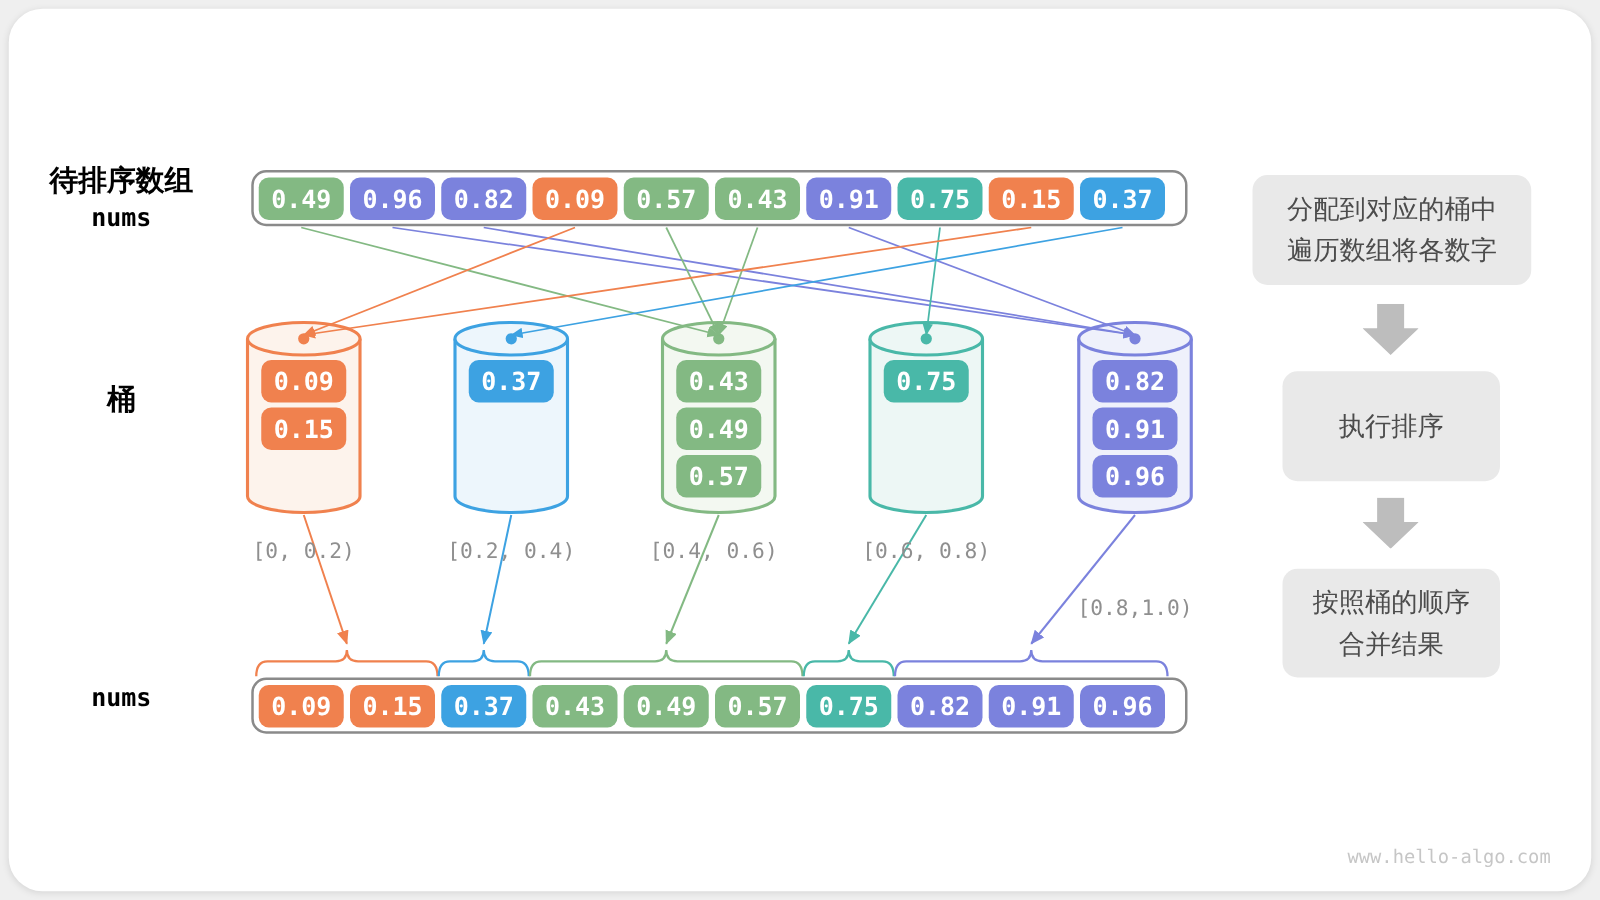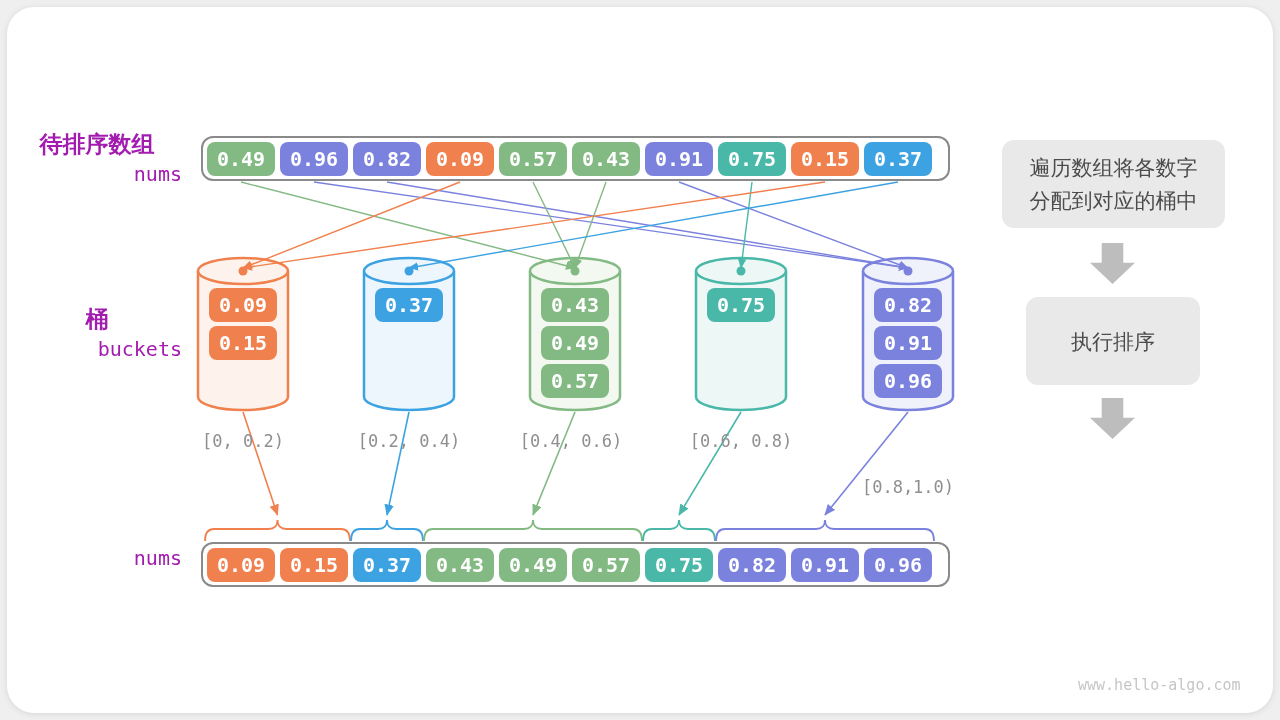--- a/index.html
+++ b/index.html
@@ -2,23 +2,23 @@
 <html><head>
 <meta charset="utf-8">
 <style>
   html,body{margin:0;padding:0;}
   body{width:1280px;height:720px;background:#efefef;font-family:"Liberation Sans","DejaVu Sans",sans-serif;overflow:hidden;}
   .page{position:relative;width:1280px;height:720px;}
   .card{position:absolute;left:7px;top:7px;width:1266px;height:706px;background:#ffffff;border-radius:27px;box-shadow:0 1px 6px rgba(0,0,0,0.10);z-index:0;}
   #connector-layer{position:absolute;left:0;top:0;width:1280px;height:720px;z-index:1;}
   .layer{position:absolute;left:0;top:0;width:1280px;height:720px;z-index:2;pointer-events:none;}
 
-  .label-col{position:absolute;width:170px;text-align:center;color:#a21caf;}
+  .label-col{position:absolute;width:170px;text-align:center;color:#000000;}
   .label-zh{font-weight:700;font-size:23px;line-height:27px;font-family:"Liberation Sans","DejaVu Sans",sans-serif;}
-  .label-en{font-weight:400;font-size:20px;line-height:24px;margin-top:4px;font-family:"DejaVu Sans Mono","Liberation Mono",monospace;text-align:right;}
+  .label-en{font-weight:700;font-size:20px;line-height:24px;margin-top:4px;font-family:"DejaVu Sans Mono","Liberation Mono",monospace;}
 
   .array-box{position:absolute;left:201px;width:749px;height:45px;box-sizing:border-box;border:2.5px solid #8a8a8a;border-radius:12px;background:#ffffff;}
   .cell{position:absolute;width:68px;height:34px;border-radius:8px;color:#ffffff;
         font-family:"DejaVu Sans Mono","Liberation Mono",monospace;font-weight:700;font-size:20px;
         display:flex;align-items:center;justify-content:center;}
   .bucket-box{position:absolute;width:68px;height:34px;border-radius:8px;color:#ffffff;
         font-family:"DejaVu Sans Mono","Liberation Mono",monospace;font-weight:700;font-size:20px;
         display:flex;align-items:center;justify-content:center;}
   .range-label{position:absolute;top:431px;transform:translateX(-50%);color:#8f8f8f;
         font-family:"DejaVu Sans Mono","Liberation Mono",monospace;font-size:17px;white-space:nowrap;text-align:center;}
@@ -94,21 +94,20 @@
     </svg>
 
   <div class="layer">
 
     <div class="label-col" style="left:12px;top:131px;">
       <div class="label-zh">待排序数组</div>
       <div class="label-en">nums</div>
     </div>
     <div class="label-col" style="left:12px;top:306px;">
       <div class="label-zh">桶</div>
-      <div class="label-en">buckets</div>
     </div>
     <div class="label-col" style="left:12px;top:542px;">
       <div class="label-en">nums</div>
     </div>
 
     <div class="array-box" style="top:136px;"></div>
     <div id="input-cells">
         <div class="cell" style="left: 207px; top: 142px; background: rgb(131, 185, 131);">0.49</div>
         <div class="cell" style="left: 280px; top: 142px; background: rgb(123, 130, 221);">0.96</div>
         <div class="cell" style="left: 353px; top: 142px; background: rgb(123, 130, 221);">0.82</div>
@@ -147,24 +146,28 @@
         <div class="range-label" style="left: 571px;">[0.4, 0.6)</div>
         <div class="bucket-box" style="left: 707px; top: 288px; background: rgb(73, 184, 168);">0.75</div>
         <div class="range-label" style="left: 741px;">[0.6, 0.8)</div>
         <div class="bucket-box" style="left: 874px; top: 288px; background: rgb(123, 130, 221);">0.82</div>
         <div class="bucket-box" style="left: 874px; top: 326px; background: rgb(123, 130, 221);">0.91</div>
         <div class="bucket-box" style="left: 874px; top: 364px; background: rgb(123, 130, 221);">0.96</div>
         <div class="range-label" style="left: 908px; margin-top: 46px;">[0.8,1.0)</div>
       </div>
 
     <div class="step-box" style="left:1002px;top:140px;width:223px;height:88px;">
+      <div>分配到对应的桶中</div>
       <div>遍历数组将各数字</div>
-      <div>分配到对应的桶中</div>
     </div>
     <div class="step-arrow" style="left:1090px;top:243px;"></div>
     <div class="step-box" style="left:1026px;top:297px;width:174px;height:88px;">
       <div>执行排序</div>
     </div>
     <div class="step-arrow" style="left:1090px;top:398px;"></div>
+    <div class="step-box" style="left:1026px;top:455px;width:174px;height:87px;">
+      <div>按照桶的顺序</div>
+      <div>合并结果</div>
+    </div>
 
     <div class="watermark">www.hello-algo.com</div>
   </div>
 </div>
 
 </body></html>

